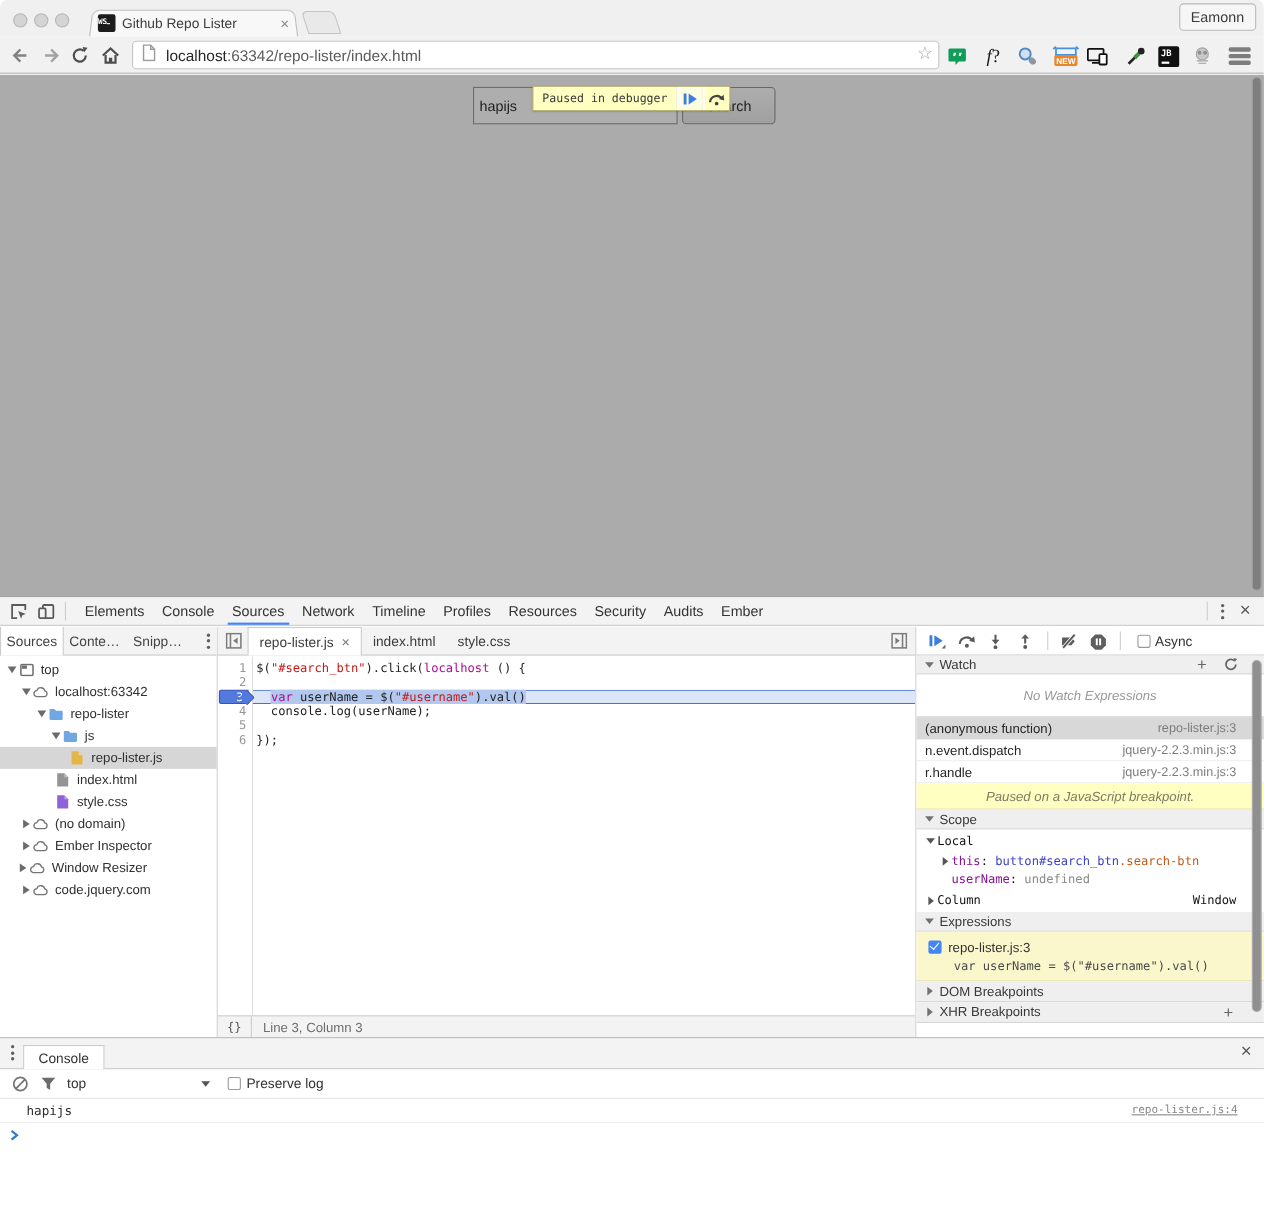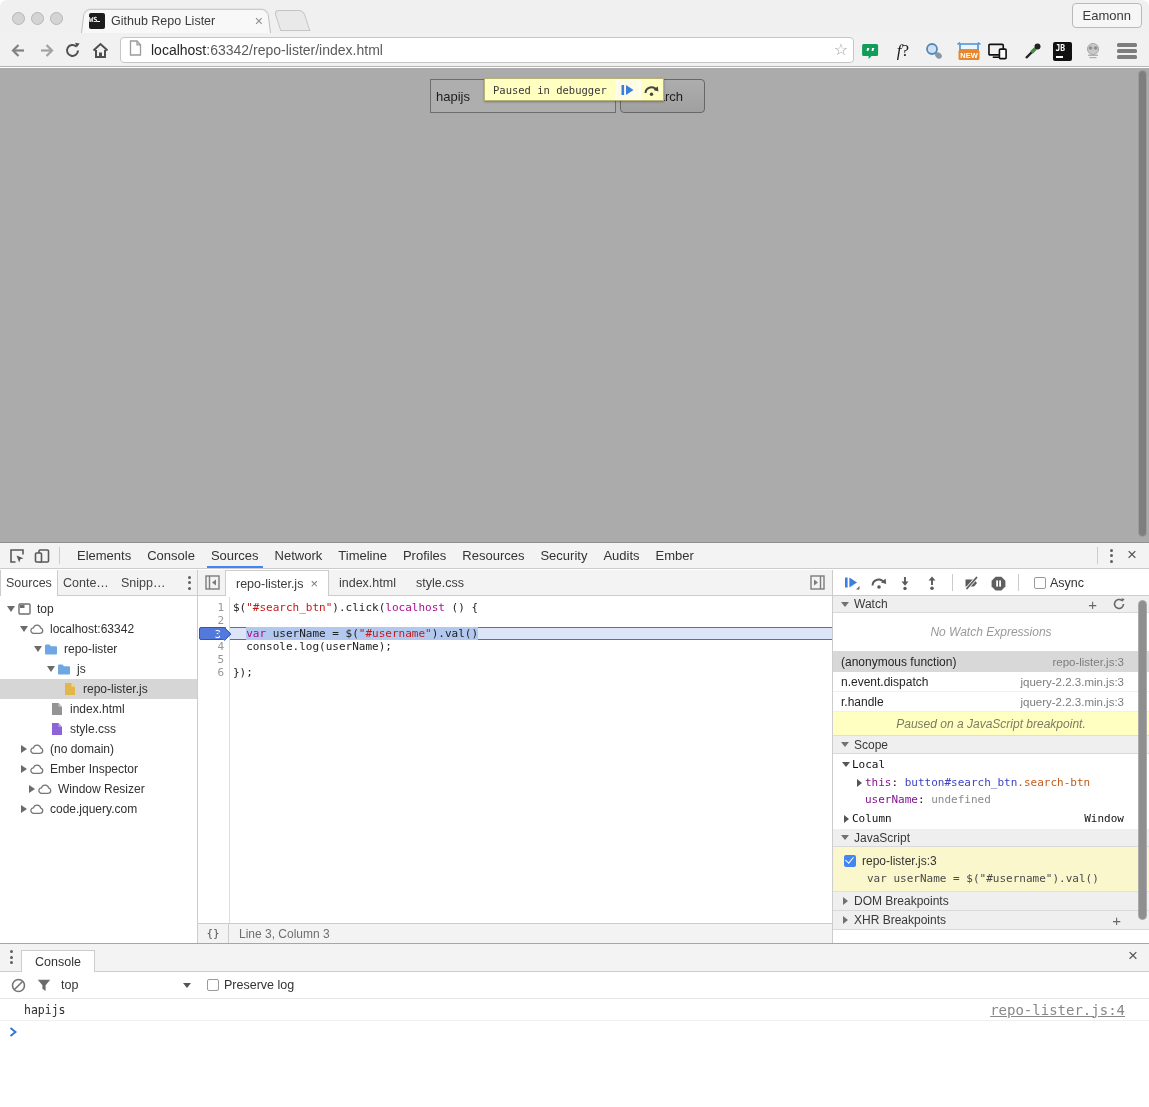--- a/index.html
+++ b/index.html
@@ -139,21 +139,21 @@
   .cd-close { margin-left:auto; margin-right:11px; margin-bottom:5px; color:#565656; font-size:17px; }
   .cd-toolbar { height:27px; border-bottom:1px solid #e6e6e6; display:flex; align-items:center; }
   .cd-toolbar .ico { margin-left:11px; flex:none; display:flex; }
   .ctx-select { display:flex; align-items:center; margin-left:10px; width:130px; }
   .ctx-select span { font-size:12.5px; color:#333; }
   .dd-arr { margin-left:auto; width:0; height:0; border-left:4px solid transparent; border-right:4px solid transparent; border-top:5px solid #555; }
   .preserve { display:flex; align-items:center; margin-left:11px; }
   .preserve span { margin-left:5px; font-size:12.5px; color:#333; }
   .log-row { height:22px; border-bottom:1px solid #f0f0f0; display:flex; align-items:center; font-family:"DejaVu Sans Mono", monospace; font-size:11.5px; color:#2e2e2e; }
   .log-text { margin-left:24px; }
-  .log-link { margin-left:auto; margin-right:24px; color:#888; text-decoration:underline; font-size:14px; }
+  .log-link { margin-left:auto; margin-right:24px; color:#888; text-decoration:underline; font-size:10px; }
   .prompt-row { height:22px; display:flex; align-items:center; }
   .prompt-chev { margin-left:9px; display:flex; }
 </style>
 </head>
 <body>
 
 <div id="window">
 
   <div class="tabstrip">
     <div class="lights">
@@ -440,21 +440,21 @@
             <span class="tw">
                 <span class="arr-r"></span>
               </span>
             <span class="tree-ico">
                 <svg width="16" height="11" viewBox="0 0 16 11">
                   <path d="M4.2 9.8 h7.6 a3 3 0 0 0 .5 -5.9 A4.3 4.3 0 0 0 4 3.6 2.9 2.9 0 0 0 4.2 9.8 Z" fill="none" stroke="#757575" stroke-width="1.4"></path>
                 </svg>
               </span>
             <span>Ember Inspector</span>
           </div>
-          <div class="tree-row" style="padding-left:25px">
+          <div class="tree-row" style="padding-left:14px">
             <span class="tw">
                 <span class="arr-r"></span>
               </span>
             <span class="tree-ico">
                 <svg width="16" height="11" viewBox="0 0 16 11">
                   <path d="M4.2 9.8 h7.6 a3 3 0 0 0 .5 -5.9 A4.3 4.3 0 0 0 4 3.6 2.9 2.9 0 0 0 4.2 9.8 Z" fill="none" stroke="#757575" stroke-width="1.4"></path>
                 </svg>
               </span>
             <span>Window Resizer</span>
           </div>
@@ -645,21 +645,21 @@
             <span class="tw" style="width:12px"><span class="arr-r" style="border-left-color:#555;border-left-width:5px;border-top-width:4px;border-bottom-width:4px;"></span></span>
             <span>Column</span>
             <span class="scope-right">Window</span>
           </div>
         </div>
 
         <div class="sec-h" style="height:18px">
           <span class="tw">
               <span class="arr-d"></span>
             </span>
-          <span>JavaScript</span>
+          <span>Expressions</span>
         </div>
         <div class="bp-entry">
           <div class="bp-line1">
             <span class="bp-cb"></span>
             <span class="bp-label">repo-lister.js:3</span>
           </div>
           <div class="bp-code">var userName = $("#username").val()</div>
         </div>
         <div class="sec-h" style="height:19px">
           <span class="tw">

